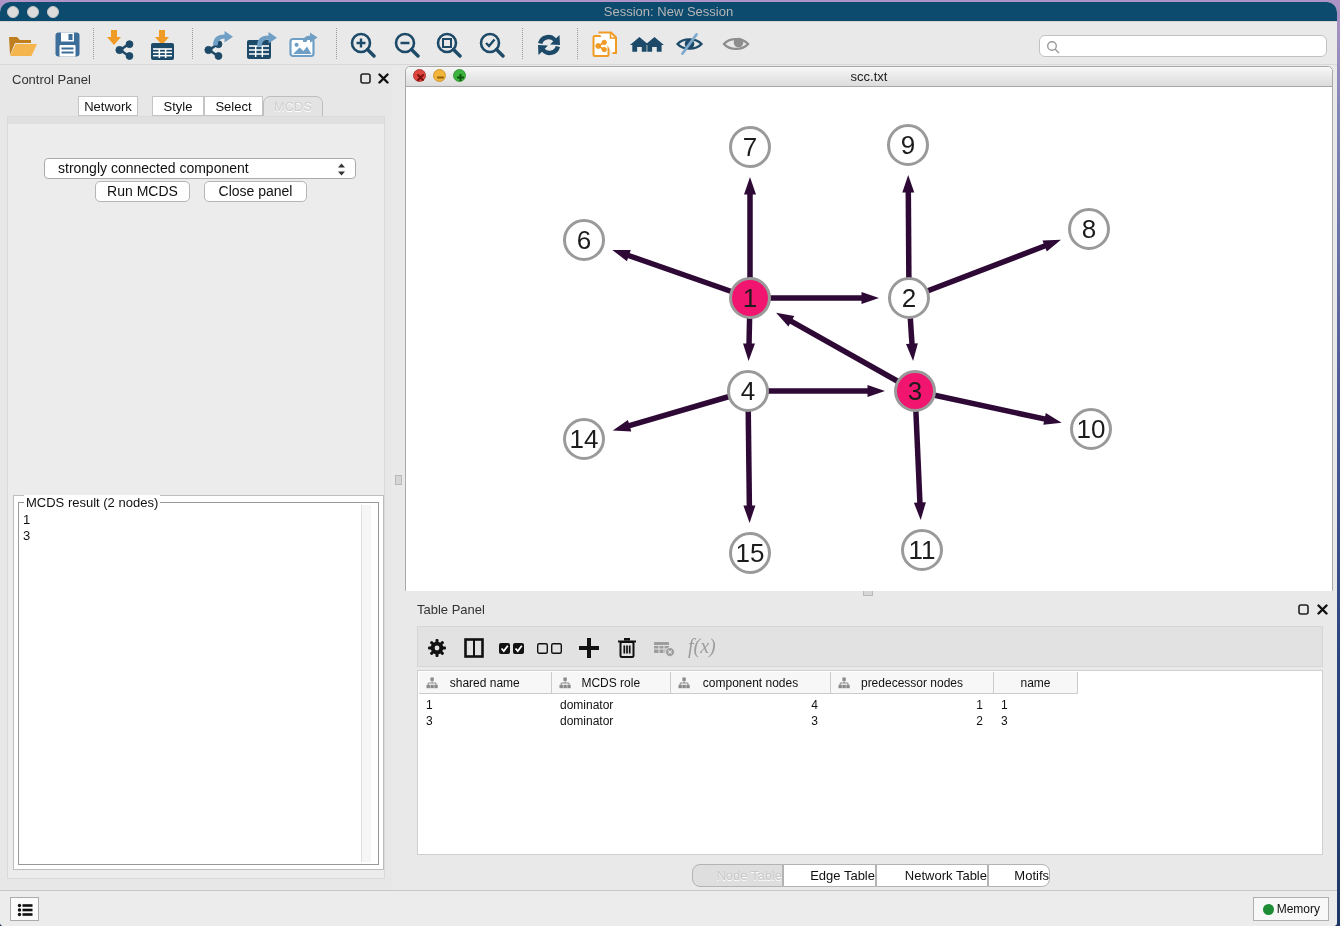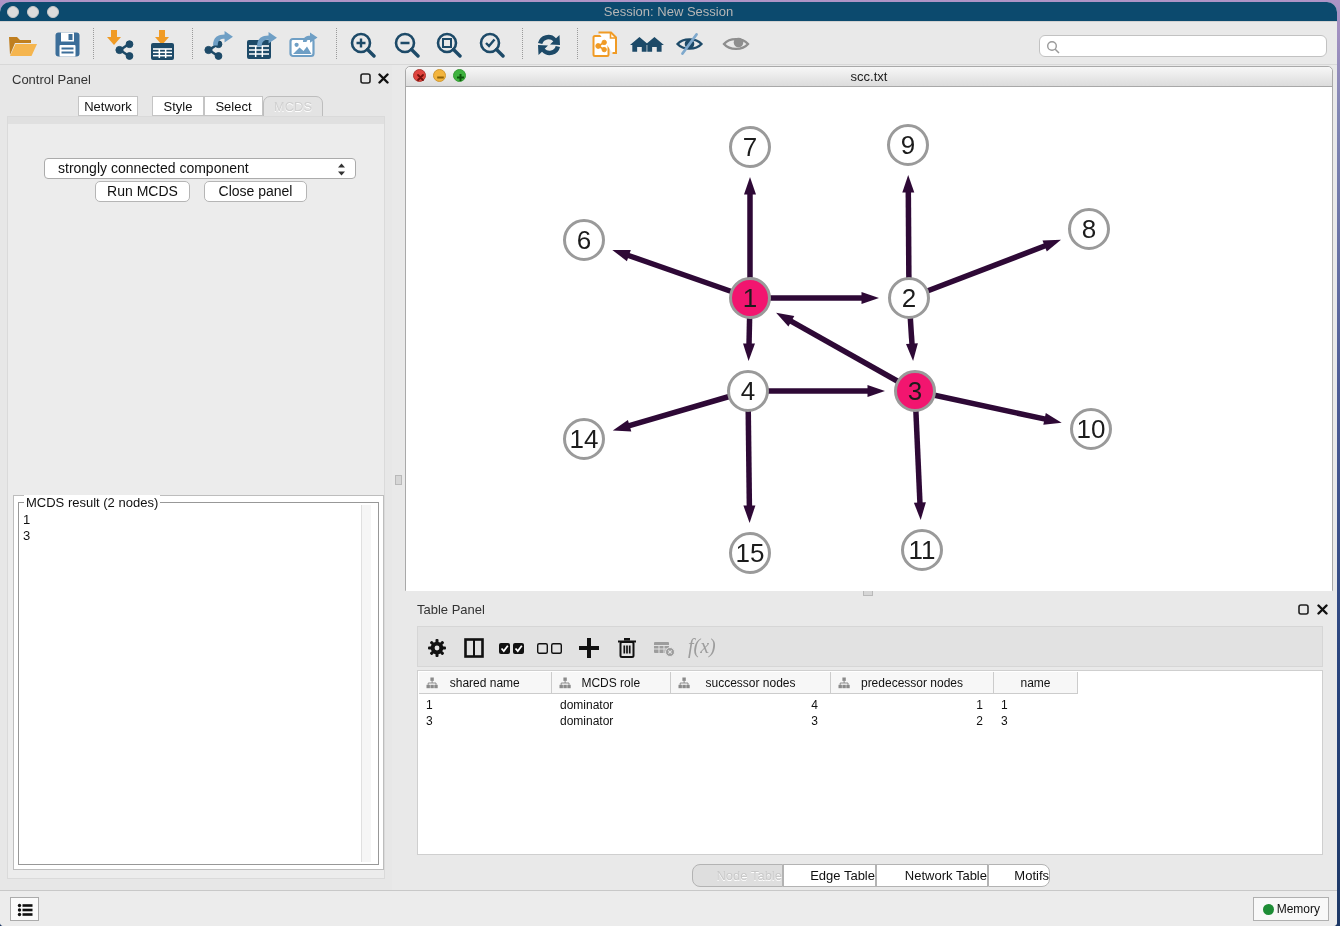--- a/index.html
+++ b/index.html
@@ -368,21 +368,21 @@
 <div class="th" style="left:133.5px;width:119.5px;">MCDS role</div>
 <svg style="position:absolute;left:140.5px;top:6px;" width="12" height="12" viewBox="0 0 12 12">
             <g fill="#8a8a8a">
               <rect x="4.4" y="0.5" width="3.4" height="3.4"></rect>
               <rect x="0.5" y="7.8" width="3.4" height="3.4"></rect>
               <rect x="4.4" y="7.8" width="3.4" height="3.4"></rect>
               <rect x="8.3" y="7.8" width="3.4" height="3.4"></rect>
               <path d="M6.1 3.9 L6.1 6 M2.2 7.8 L2.2 6 L10 6 L10 7.8" stroke="#8a8a8a" stroke-width="1" fill="none"></path>
             </g>
           </svg>
-<div class="th" style="left:253px;width:160px;">successor nodes</div>
+<div class="th" style="left:253px;width:160px;">component nodes</div>
 <svg style="position:absolute;left:260px;top:6px;" width="12" height="12" viewBox="0 0 12 12">
             <g fill="#8a8a8a">
               <rect x="4.4" y="0.5" width="3.4" height="3.4"></rect>
               <rect x="0.5" y="7.8" width="3.4" height="3.4"></rect>
               <rect x="4.4" y="7.8" width="3.4" height="3.4"></rect>
               <rect x="8.3" y="7.8" width="3.4" height="3.4"></rect>
               <path d="M6.1 3.9 L6.1 6 M2.2 7.8 L2.2 6 L10 6 L10 7.8" stroke="#8a8a8a" stroke-width="1" fill="none"></path>
             </g>
           </svg>
 <div class="th" style="left:413px;width:163px;">predecessor nodes</div>

